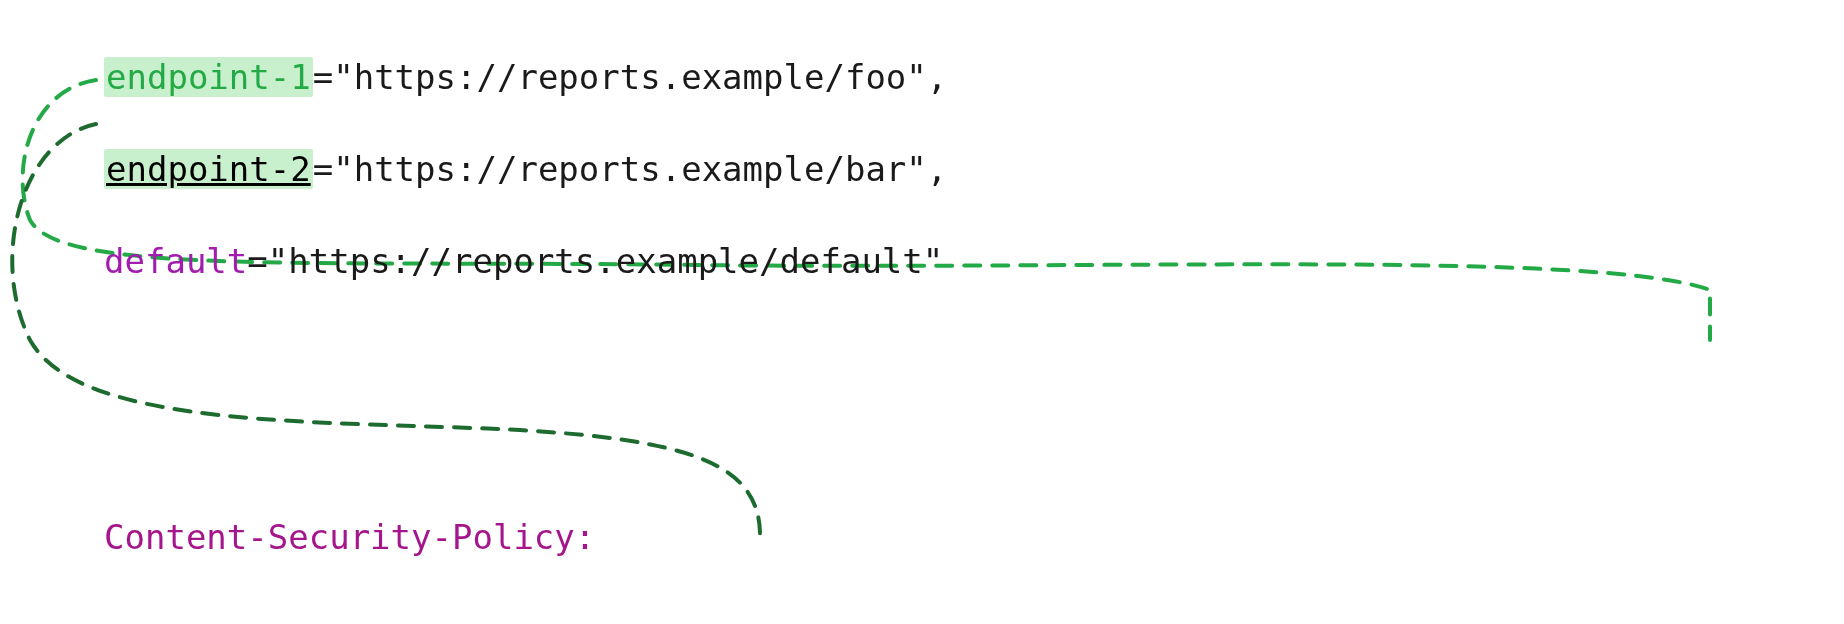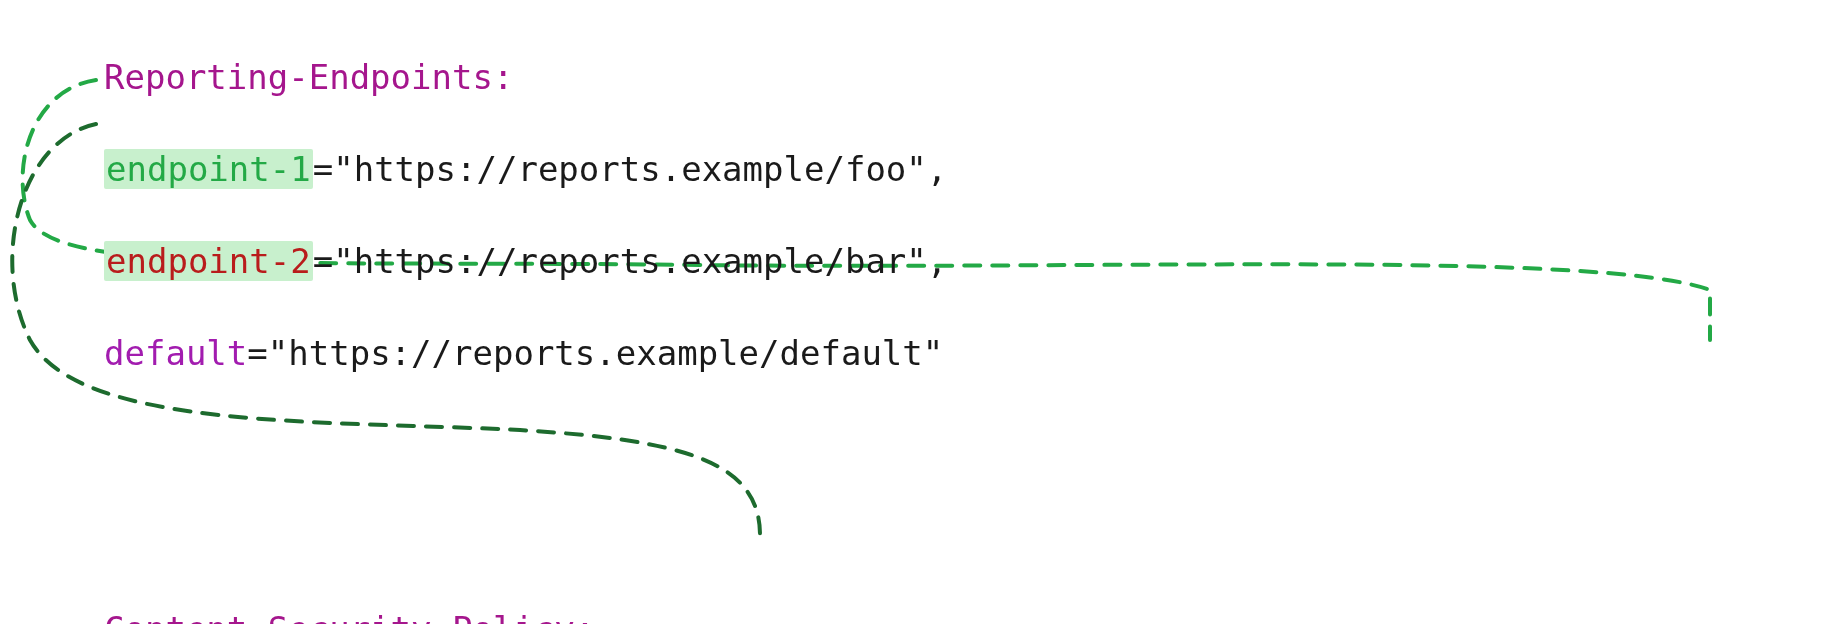--- a/index.html
+++ b/index.html
@@ -34,21 +34,21 @@
     color: #1a1a1a;
   }
   .line { display: block; }
   .header { color: #a5168d; }
   .muted  { color: #a21caf; }
   .hl {
     background: #c8f0cd;
     border-radius: 2px;
     padding: 0 2px;
   }
-  .dk { color: #b91c1c; }
+  .dk { color: #000000; text-decoration: underline; }
   .lt { color: #23a946; }
 </style>
 </head>
 <body>
 
 <div class="stage">
 
   <svg class="arrows" viewBox="0 0 1844 624">
 
     <path d="M 96 80
@@ -57,21 +57,20 @@
              C 1100 270, 1600 250, 1710 290
              L 1710 340" fill="none" stroke="#23a946" stroke-width="4" stroke-dasharray="16 12" stroke-linecap="round"></path>
 
     <path d="M 96 124
              C 20 140, -10 260, 30 340
              C 80 430, 320 420, 520 430
              C 680 440, 760 460, 760 535" fill="none" stroke="#1d6b2e" stroke-width="4" stroke-dasharray="16 12" stroke-linecap="round"></path>
   </svg>
 
   <div class="code">
-<span class="line"><span class="header">Reporting-Endpoints:</span></span>
 <span class="line"><span class="hl lt">endpoint-1</span><span>=</span><span>"https://reports.example/foo"</span><span>,</span></span>
 <span class="line"><span class="hl dk">endpoint-2</span><span>=</span><span>"https://reports.example/bar"</span><span>,</span></span>
 <span class="line"><span class="muted">default</span><span>=</span><span>"https://reports.example/default"</span><span></span></span>
 <span class="line"> </span>
 <span class="line"> </span>
 <span class="line"><span class="header">Content-Security-Policy:</span></span>
 
 
 
 

